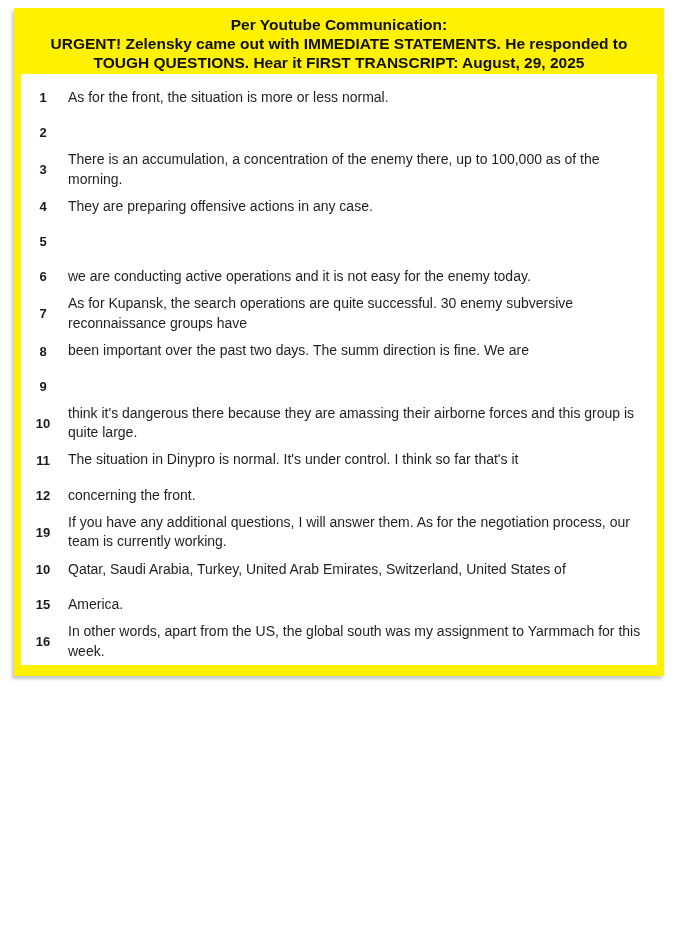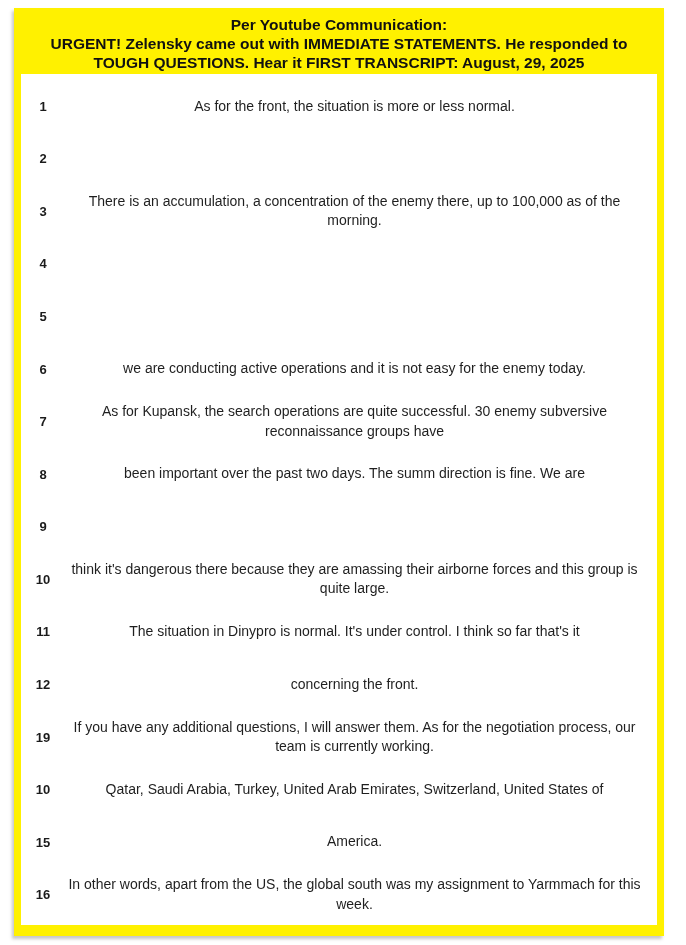--- a/index.html
+++ b/index.html
@@ -13,21 +13,21 @@
     width: 686px;
     height: 945px;
     background: #ffffff;
     overflow: hidden;
   }
   .frame {
     position: absolute;
     left: 14px;
     top: 8px;
     width: 650px;
-    height: 928px;
+    height: 668px;
     box-sizing: border-box;
     border: 7px solid var(--accent, #FFF100);
     border-bottom-width: 11px;
     background: #ffffff;
     display: flex;
     flex-direction: column;
     box-shadow: -2px 3px 3px rgba(130,130,130,0.45);
   }
   .banner {
     background: var(--accent, #FFF100);
@@ -61,21 +61,20 @@
     font-size: 13px;
     color: #1b1b1b;
   }
   .row-text {
     flex: 1 1 auto;
     padding-left: 10px;
     padding-right: 16px;
     font-size: 14px;
     line-height: 19.5px;
     color: #1f1f1f;
-    text-align: center;
   }
 </style>
 </head>
 <body>
 
 <div class="page">
   <div class="frame">
     <div class="banner">
       <p>Per Youtube Communication:</p>
       <p>URGENT! Zelensky came out with IMMEDIATE STATEMENTS. He responded to TOUGH QUESTIONS. Hear it FIRST TRANSCRIPT: August, 29, 2025</p>
@@ -90,20 +89,21 @@
     <div class="row-num">2</div>
   </div>
 
   <div class="row">
     <div class="row-num">3</div>
     <div class="row-text">There is an accumulation, a concentration of the enemy there, up to 100,000 as of the morning.</div>
   </div>
 
   <div class="row">
     <div class="row-num">4</div>
+    <div class="row-text">They are preparing offensive actions in any case.</div>
   </div>
 
   <div class="row">
     <div class="row-num">5</div>
   </div>
 
   <div class="row">
     <div class="row-num">6</div>
     <div class="row-text">we are conducting active operations and it is not easy for the enemy today.</div>
   </div>

